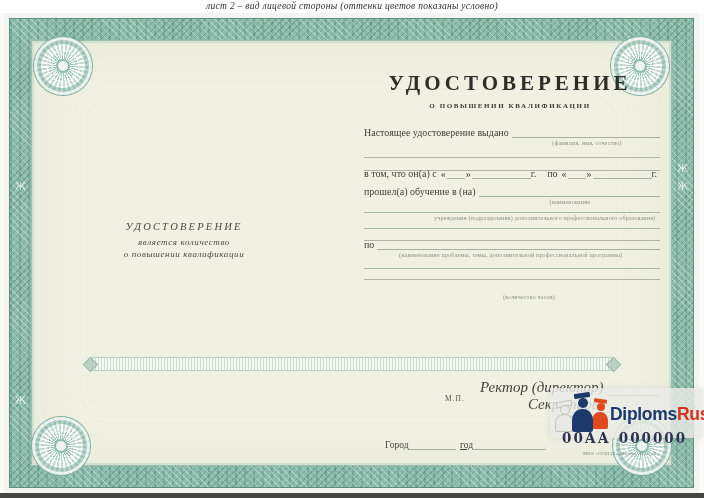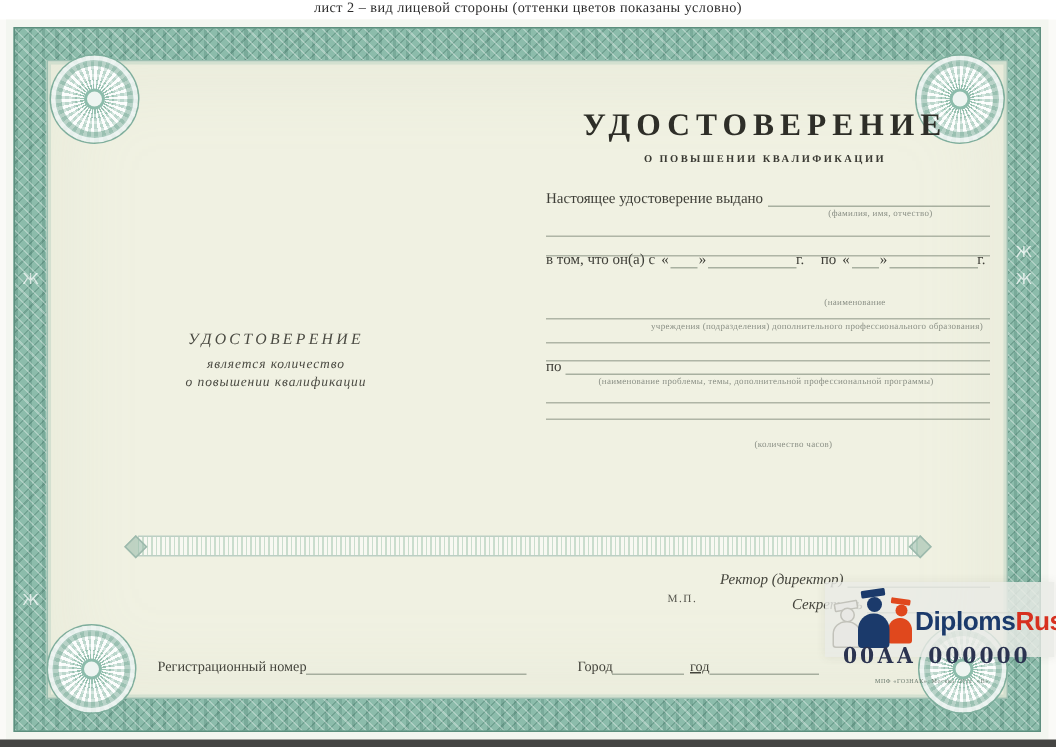--- a/index.html
+++ b/index.html
@@ -1,19 +1,19 @@
 <!DOCTYPE html>
 <html><head>
 <meta charset="utf-8">
 <style>
   html,body{margin:0;padding:0;}
   .stage{position:relative;width:704px;height:498px;background:#fafaf7;overflow:hidden;
          font-family:"Liberation Serif", serif;color:#3a3a33;}
   .caption-strip{position:absolute;left:0;top:0;width:100%;height:13px;background:#ffffff;
-    font-size:9.5px;line-height:13px;text-align:center;color:#2c2c2c;letter-spacing:.3px;}
+    font-size:9.5px;line-height:13px;text-align:center;color:#2c2c2c;letter-spacing:.3px;font-style:italic;}
   .bottom-edge{position:absolute;left:0;bottom:0;width:100%;height:5px;background:#454543;}
 
   
   .cert{position:absolute;left:4px;top:13px;width:695px;height:480px;background:#f3f6f0;}
   .band{position:absolute;inset:5px;border:1px solid #5d8f7e;background-color:#8cbcab;
     background-image:
       repeating-linear-gradient(45deg, rgba(255,255,255,.30) 0 1px, rgba(255,255,255,0) 1px 5px),
       repeating-linear-gradient(-45deg, rgba(47,96,82,.28) 0 1px, rgba(0,0,0,0) 1px 5px),
       repeating-linear-gradient(90deg, rgba(77,130,114,.30) 0 2px, rgba(0,0,0,0) 2px 9px);}
   .inner{position:absolute;inset:27px;background:#f0f1e2;border:1px solid #9dbfb1;
@@ -60,21 +60,21 @@
   .lnw{flex:0 0 18px;border-bottom:1px solid rgba(110,122,106,.55);height:12px;}
   .blank-line{position:absolute;left:0;width:100%;height:0;border-bottom:1px solid rgba(110,122,106,.5);}
   .fcap{position:absolute;font-size:6px;color:#8b9086;text-align:center;letter-spacing:.2px;white-space:nowrap;}
   .qm{padding:0 1px;}
   .gap8{flex:0 0 8px;}
 
   
   .stamp{position:absolute;left:441px;top:381px;font-size:7.5px;letter-spacing:1px;color:#55554d;}
   .sig-col{position:absolute;left:476px;top:0;width:180px;}
   .srow{position:absolute;left:0;width:100%;display:flex;align-items:flex-end;
-    font-size:10px;font-style:italic;color:#44443c;white-space:nowrap;justify-content:flex-end;}
+    font-size:15px;font-style:italic;color:#44443c;white-space:nowrap;justify-content:flex-end;}
   .srow .lbl{padding-right:3px;}
 
   
   .btm-row{position:absolute;display:flex;align-items:flex-end;font-size:9.5px;color:#44443c;white-space:nowrap;}
 
   
   .serial{position:absolute;left:558px;top:417px;font-family:"DejaVu Serif",serif;font-weight:bold;
     font-size:13.5px;letter-spacing:2px;color:#2b3350;transform:scaleY(1.08);z-index:6;}
   .serial .sp{margin-right:8px;}
   .imprint{position:absolute;left:556px;top:438px;width:124px;text-align:center;
@@ -158,20 +158,24 @@
         <span class="lbl">г.</span>
         <span class="gap8"></span>
         <span class="lbl">по</span>
         <span class="qm">«</span>
         <span class="lnw"></span>
         <span class="qm">»</span>
         <span class="ln"></span>
         <span class="lbl">г.</span>
       </div>
 
+      <div class="frow" style="top:171px;">
+        <span class="lbl">прошел(а) обучение в (на)</span>
+        <span class="ln"></span>
+      </div>
       <div class="fcap" style="left:130px;top:186px;width:152px;">(наименование</div>
 
       <div class="blank-line" style="top:199px;"></div>
       <div class="fcap" style="left:70px;top:202px;width:190px;">учреждения (подразделения) дополнительного профессионального образования)</div>
 
       <div class="blank-line" style="top:215px;"></div>
       <div class="blank-line" style="top:227px;"></div>
 
       <div class="frow" style="top:224px;">
         <span class="lbl">по</span>
@@ -191,24 +195,20 @@
       <div class="srow" style="top:366px;">
         <span class="lbl">Ректор (директор)</span>
         <span class="ln"></span>
       </div>
       <div class="srow" style="top:383px;width:164px;margin-left:48px;">
         <span class="lbl">Секретарь</span>
         <span class="ln"></span>
       </div>
     </div>
 
-    <div class="btm-row" style="left:101px;top:424px;width:246px;">
-      <span class="lbl">Регистрационный номер</span>
-      <span class="ln"></span>
-    </div>
     <div class="btm-row" style="left:381px;top:424px;width:71px;align-items:flex-end;">
       <span class="lbl">Город</span>
       <span class="ln"></span>
     </div>
     <div class="btm-row" style="left:456px;top:424px;width:86px;text-decoration:underline;">
       <span class="lbl">год</span>
       <span class="ln"></span>
     </div>
 
     <div class="logo-band"></div>

